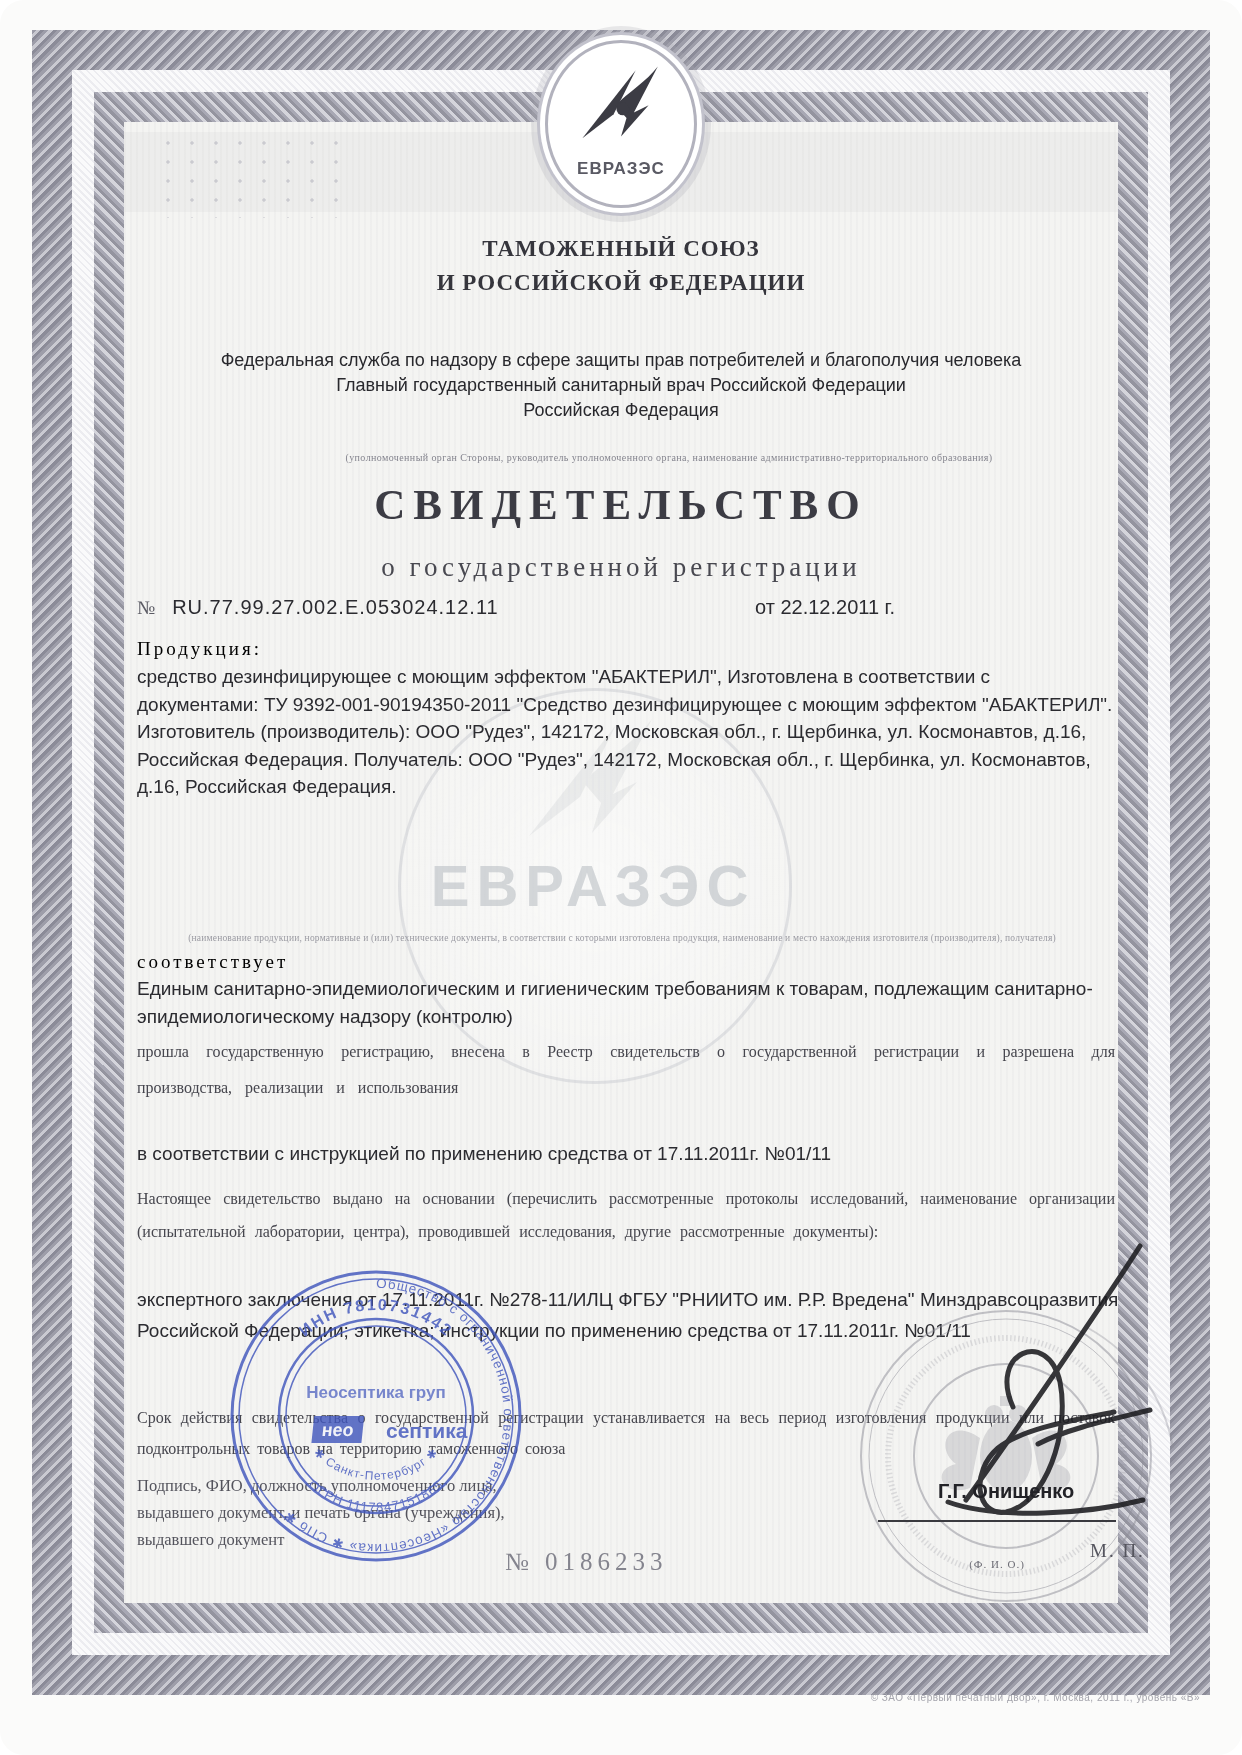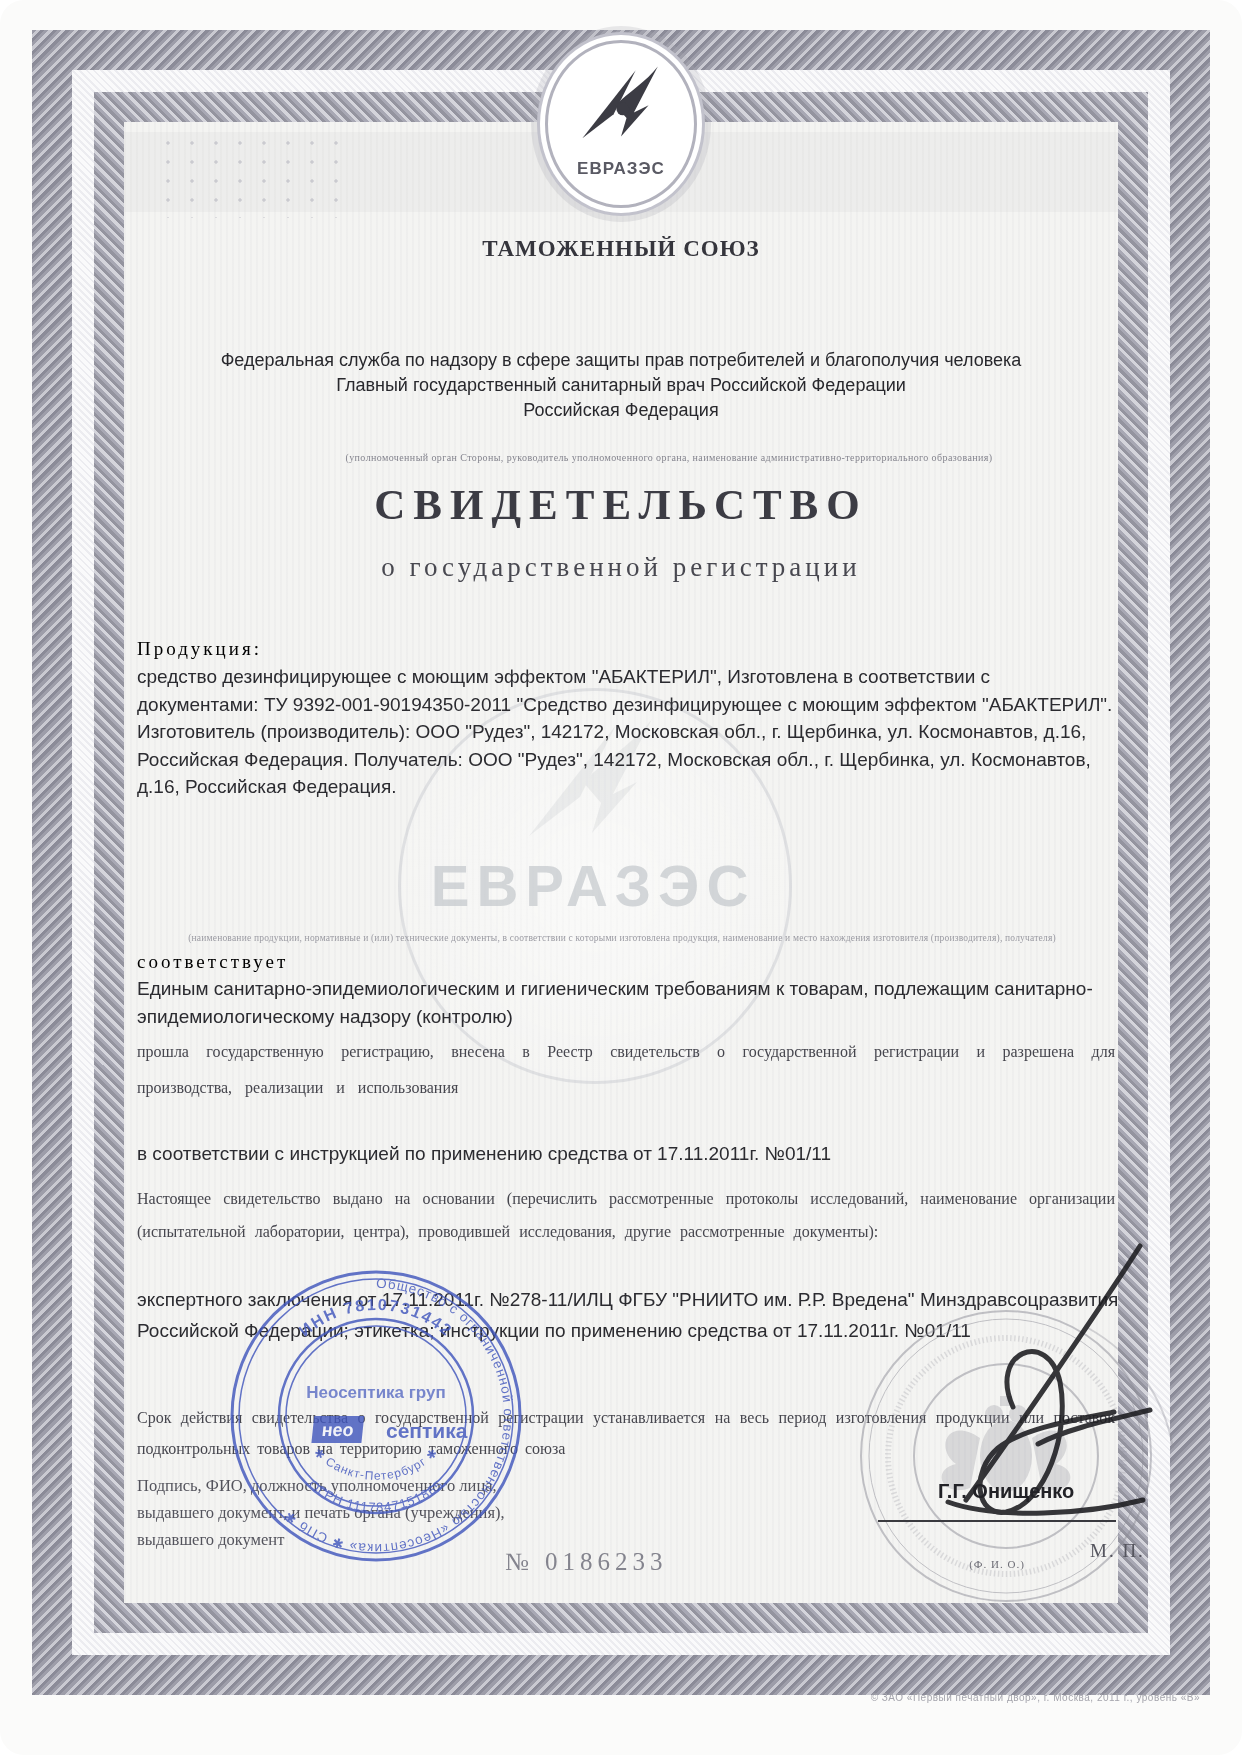--- a/index.html
+++ b/index.html
@@ -90,31 +90,37 @@
 
   <div class="wm-circle"></div>
   <svg class="wm-bird" width="160" height="150" viewBox="0 0 100 100">
     <path d="M8 84 L66 10 L42 58 Z" fill="#9aa0a8"></path>
     <path d="M44 48 C58 34 78 22 90 6 L64 56 L80 48 L50 82 L56 62 Z" fill="#9aa0a8"></path>
   </svg>
   <div class="wm-text">ЕВРАЗЭС</div>
 
   <div class="union center">
     <div>ТАМОЖЕННЫЙ СОЮЗ</div>
+    <div>И РОССИЙСКОЙ ФЕДЕРАЦИИ</div>
   </div>
   <div class="authority center">
     <div>Федеральная служба по надзору в сфере защиты прав потребителей и благополучия человека</div>
     <div>Главный государственный санитарный врач Российской Федерации</div>
     <div>Российская Федерация</div>
   </div>
   <div class="note1">(уполномоченный орган Стороны, руководитель уполномоченного органа, наименование административно-территориального образования)</div>
 
   <div class="title-main">СВИДЕТЕЛЬСТВО</div>
   <div class="title-sub">о государственной регистрации</div>
 
+  <div class="numrow">
+    <span class="num-sign">№</span>
+    <span class="num-val">RU.77.99.27.002.Е.053024.12.11</span>
+    <span class="num-date">от 22.12.2011 г.</span>
+  </div>
 
   <div class="field-label lbl-product">Продукция:</div>
   <div class="sans-par product-text">средство дезинфицирующее с моющим эффектом "АБАКТЕРИЛ", Изготовлена в соответствии с документами: ТУ 9392-001-90194350-2011 "Средство дезинфицирующее с моющим эффектом "АБАКТЕРИЛ". Изготовитель (производитель): ООО "Рудез", 142172, Московская обл., г. Щербинка, ул. Космонавтов, д.16, Российская Федерация.  Получатель: ООО "Рудез", 142172, Московская обл., г. Щербинка, ул. Космонавтов, д.16, Российская Федерация.</div>
   <div class="footnote">(наименование продукции, нормативные и (или) технические документы, в соответствии с которыми изготовлена продукция, наименование и место нахождения изготовителя (производителя), получателя)</div>
 
   <div class="field-label lbl-conform">соответствует</div>
   <div class="sans-par conform-text">Единым санитарно-эпидемиологическим и гигиеническим требованиям к товарам, подлежащим санитарно-эпидемиологическому надзору (контролю)</div>
 
   <div class="serif-par passed">прошла государственную регистрацию, внесена в Реестр свидетельств о государственной регистрации и разрешена для производства, реализации и использования</div>
   <div class="sans-par instruction">в соответствии с инструкцией по применению средства от 17.11.2011г. №01/11</div>

